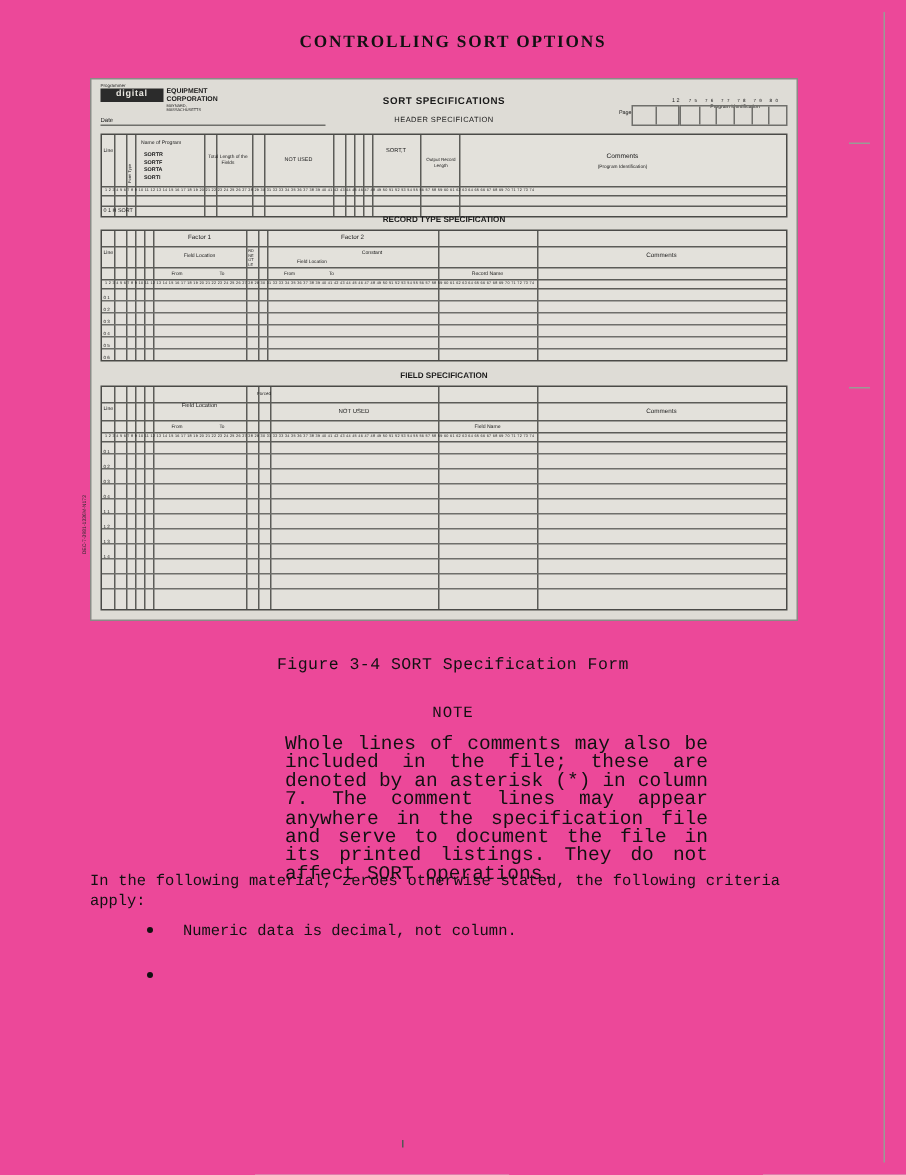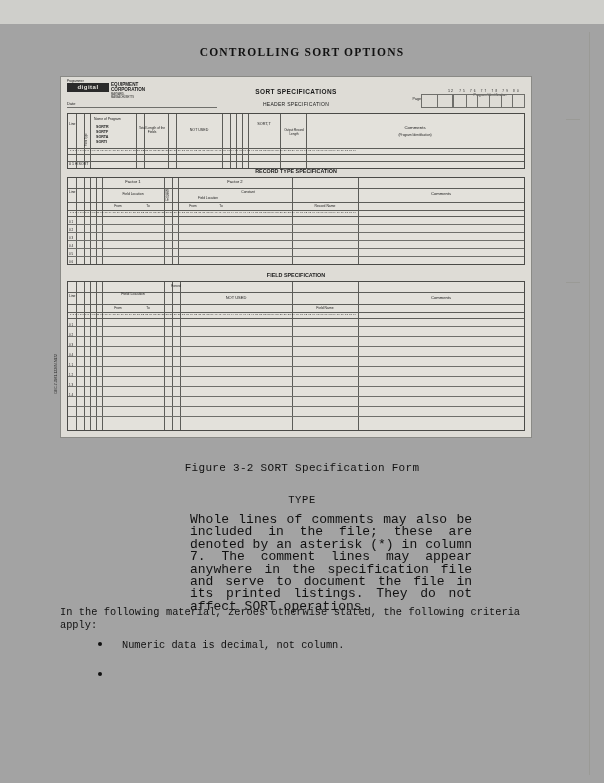--- a/index.html
+++ b/index.html
@@ -6,22 +6,21 @@
   body{
     width:604px;height:783px;
     background:#cfcfcb;
     font-family:"Liberation Mono", monospace;
     color:#111;
     overflow:hidden;
     position:relative;
   }
   .page{
     position:absolute;inset:0;
-    background:#a3a3a3;
-    margin-top:24px;
+    background:#ec4899;
   }
   .right-rule{
     position:absolute;right:14px;top:8px;bottom:8px;width:1px;background:#9a9a96;
   }
   .doc-title{
     position:absolute;top:22px;left:0;right:0;text-align:center;
     font-family:"Liberation Serif", serif;
     font-weight:bold;letter-spacing:1.2px;font-size:11.5px;
   }
 
@@ -285,22 +284,22 @@
       <div class="lbl c" style="left:226px;top:24px;width:62px;font-size:3.4px">Field Name</div>
       <div class="lbl c" style="left:292px;top:14px;right:2px;font-size:4.2px">Comments</div>
 
       <div class="colnums" style="top:31px;left:2px">1 2 3 4 5 6 7 8 9 10 11 12 13 14 15 16 17 18 19 20 21 22 23 24 25 26 27 28 29 30 31 32 33 34 35 36 37 38 39 40 41 42 43 44 45 46 47 48 49 50 51 52 53 54 55 56 57 58 59 60 61 62 63 64 65 66 67 68 69 70 71 72 73 74</div>
       <div class="lbl" style="left:1px;top:38px;font-size:3px;line-height:10px">0 1<br>0 2<br>0 3<br>0 4<br>1 1<br>1 2<br>1 3<br>1 4</div>
     </div>
   </div>
 
   <div class="sidecode">DEC-7-3981-1336M-N172</div>
 
-  <div class="figcap">Figure 3-2   SORT Specification Form</div>
-  <div class="note-h">TYPE</div>
+  <div class="figcap">Figure 3-4   SORT Specification Form</div>
+  <div class="note-h">NOTE</div>
   <div class="note-b">Whole lines of comments may also be included in the file; these are denoted by an asterisk (*) in column 7. The comment lines may appear anywhere in the specification file and serve to document the file in its printed listings. They do not affect SORT operations.</div>
 
   <div class="para">In the following material, zeroes otherwise stated, the following criteria apply:</div>
 
   <div class="bullets">
     <div class="bul">
       <span class="dot"></span>
       <span>Numeric data is decimal, not column.</span>
     </div>
     <div class="bul">

